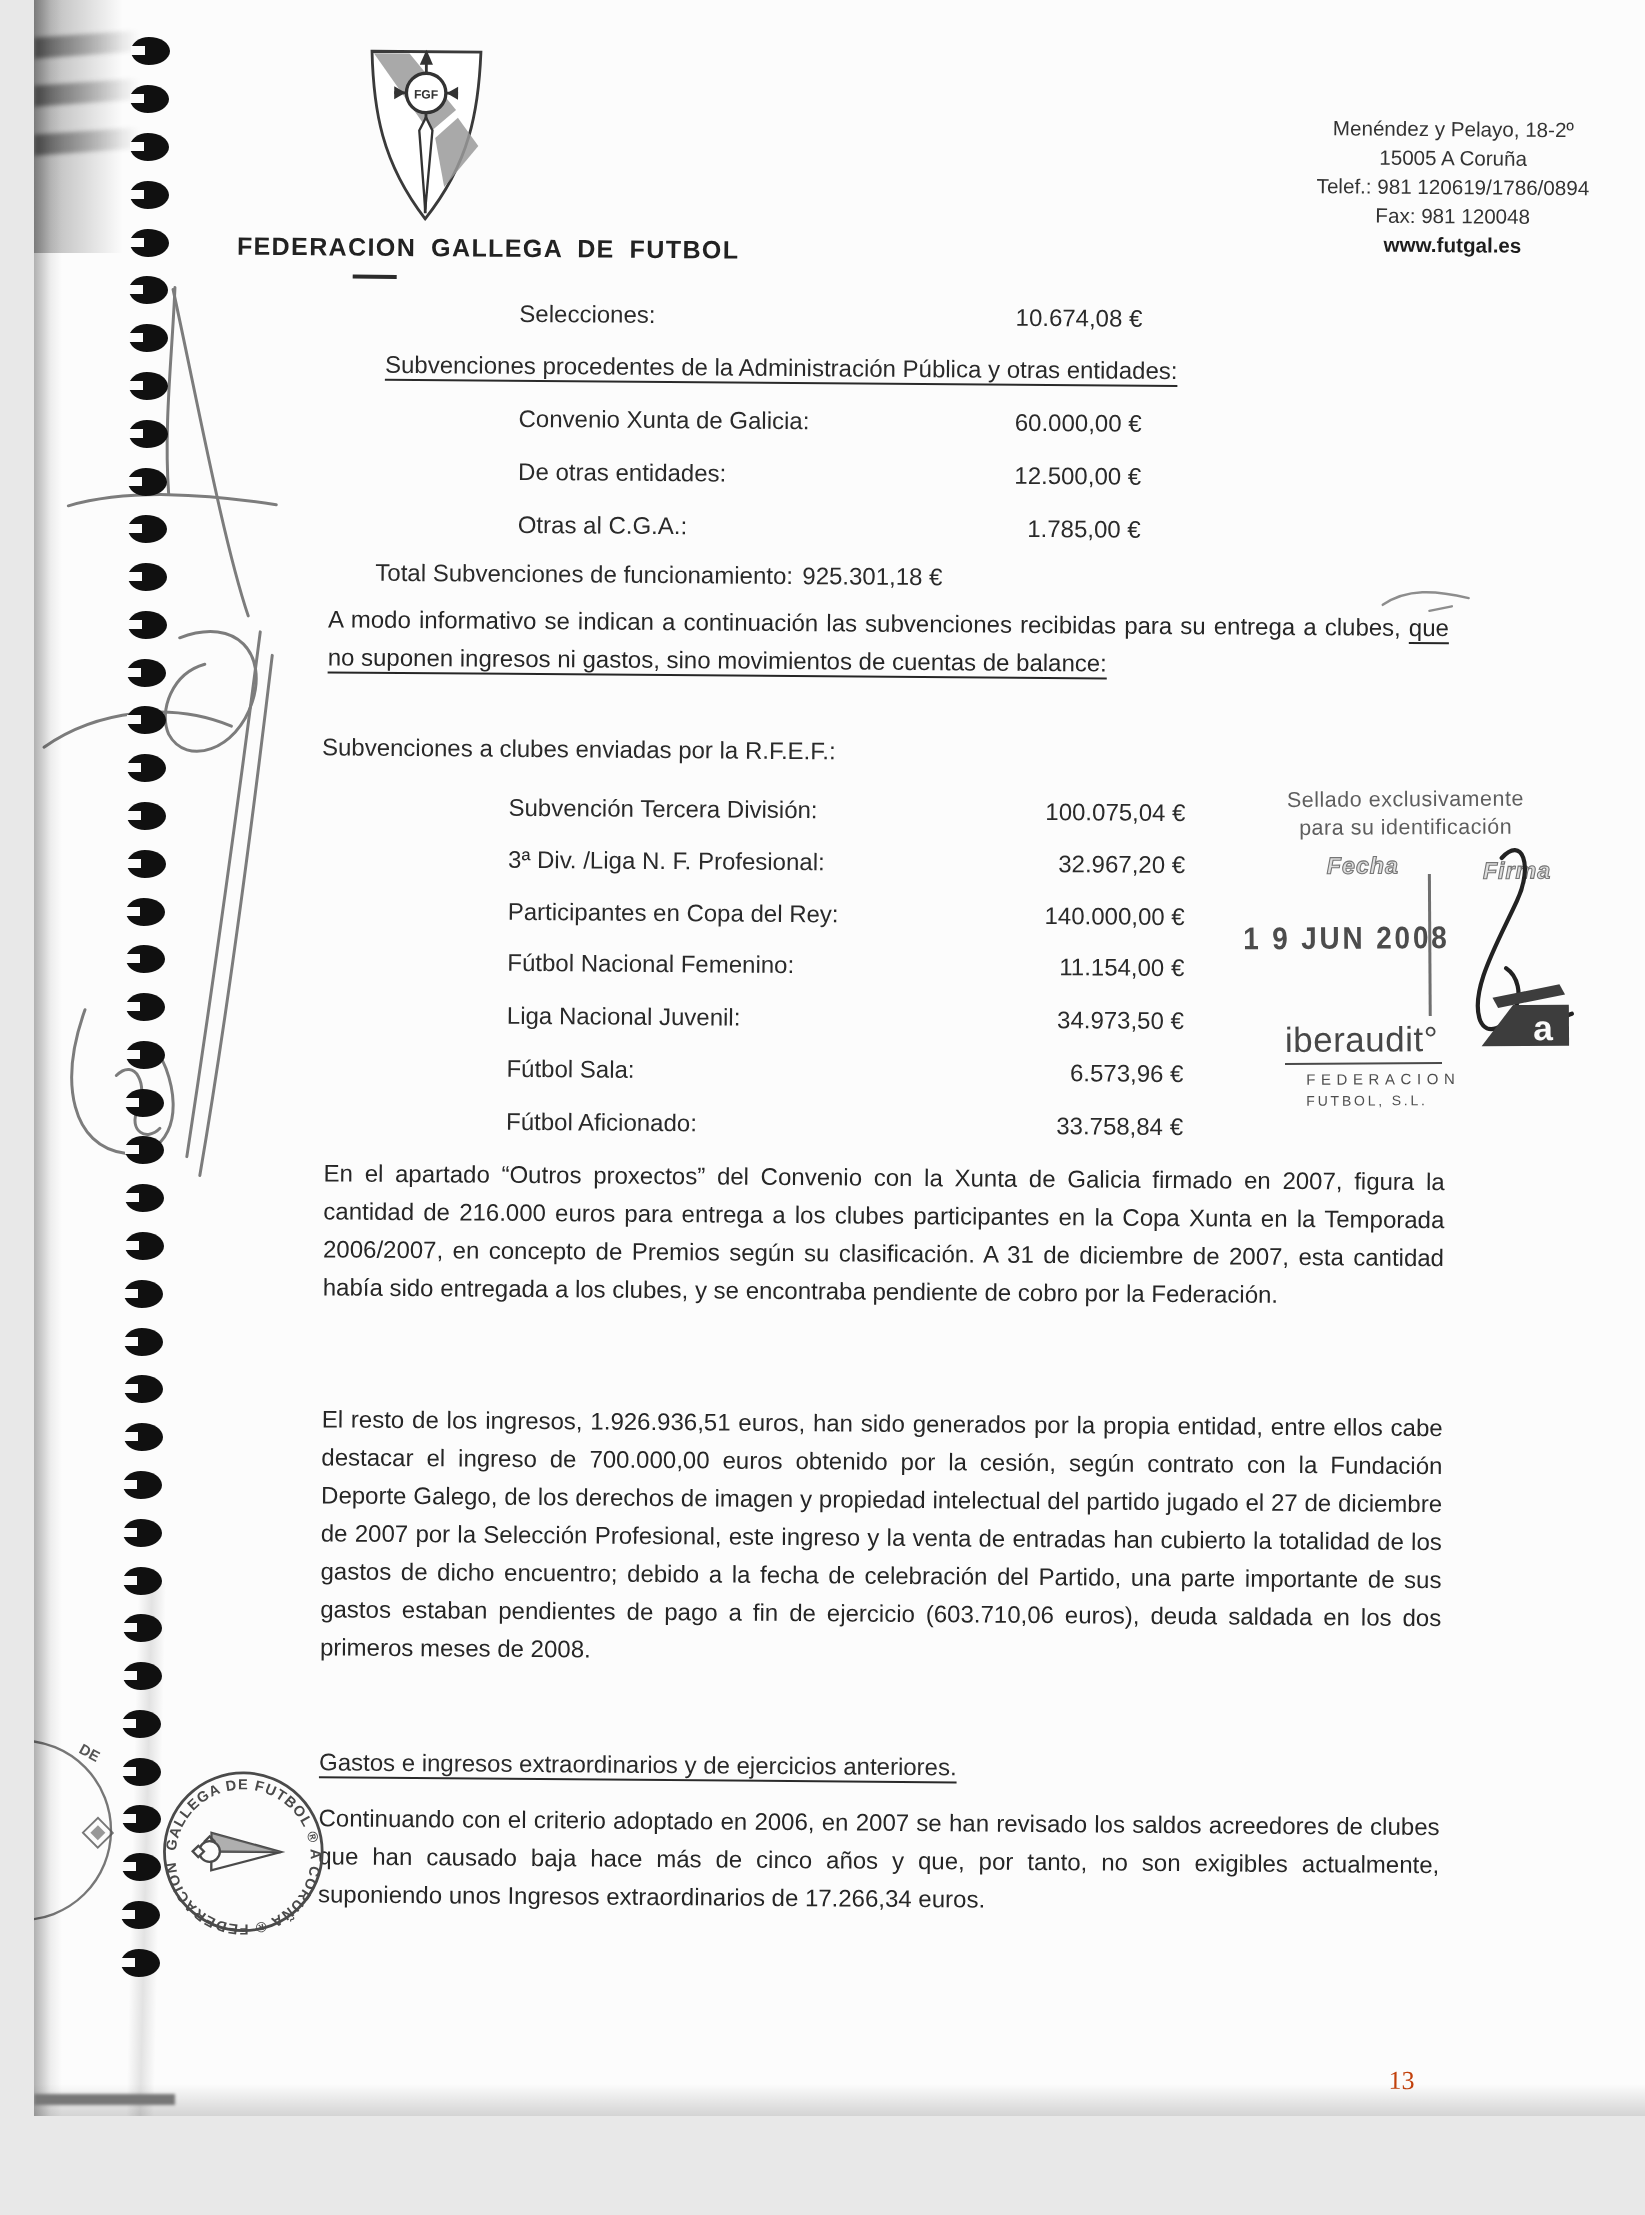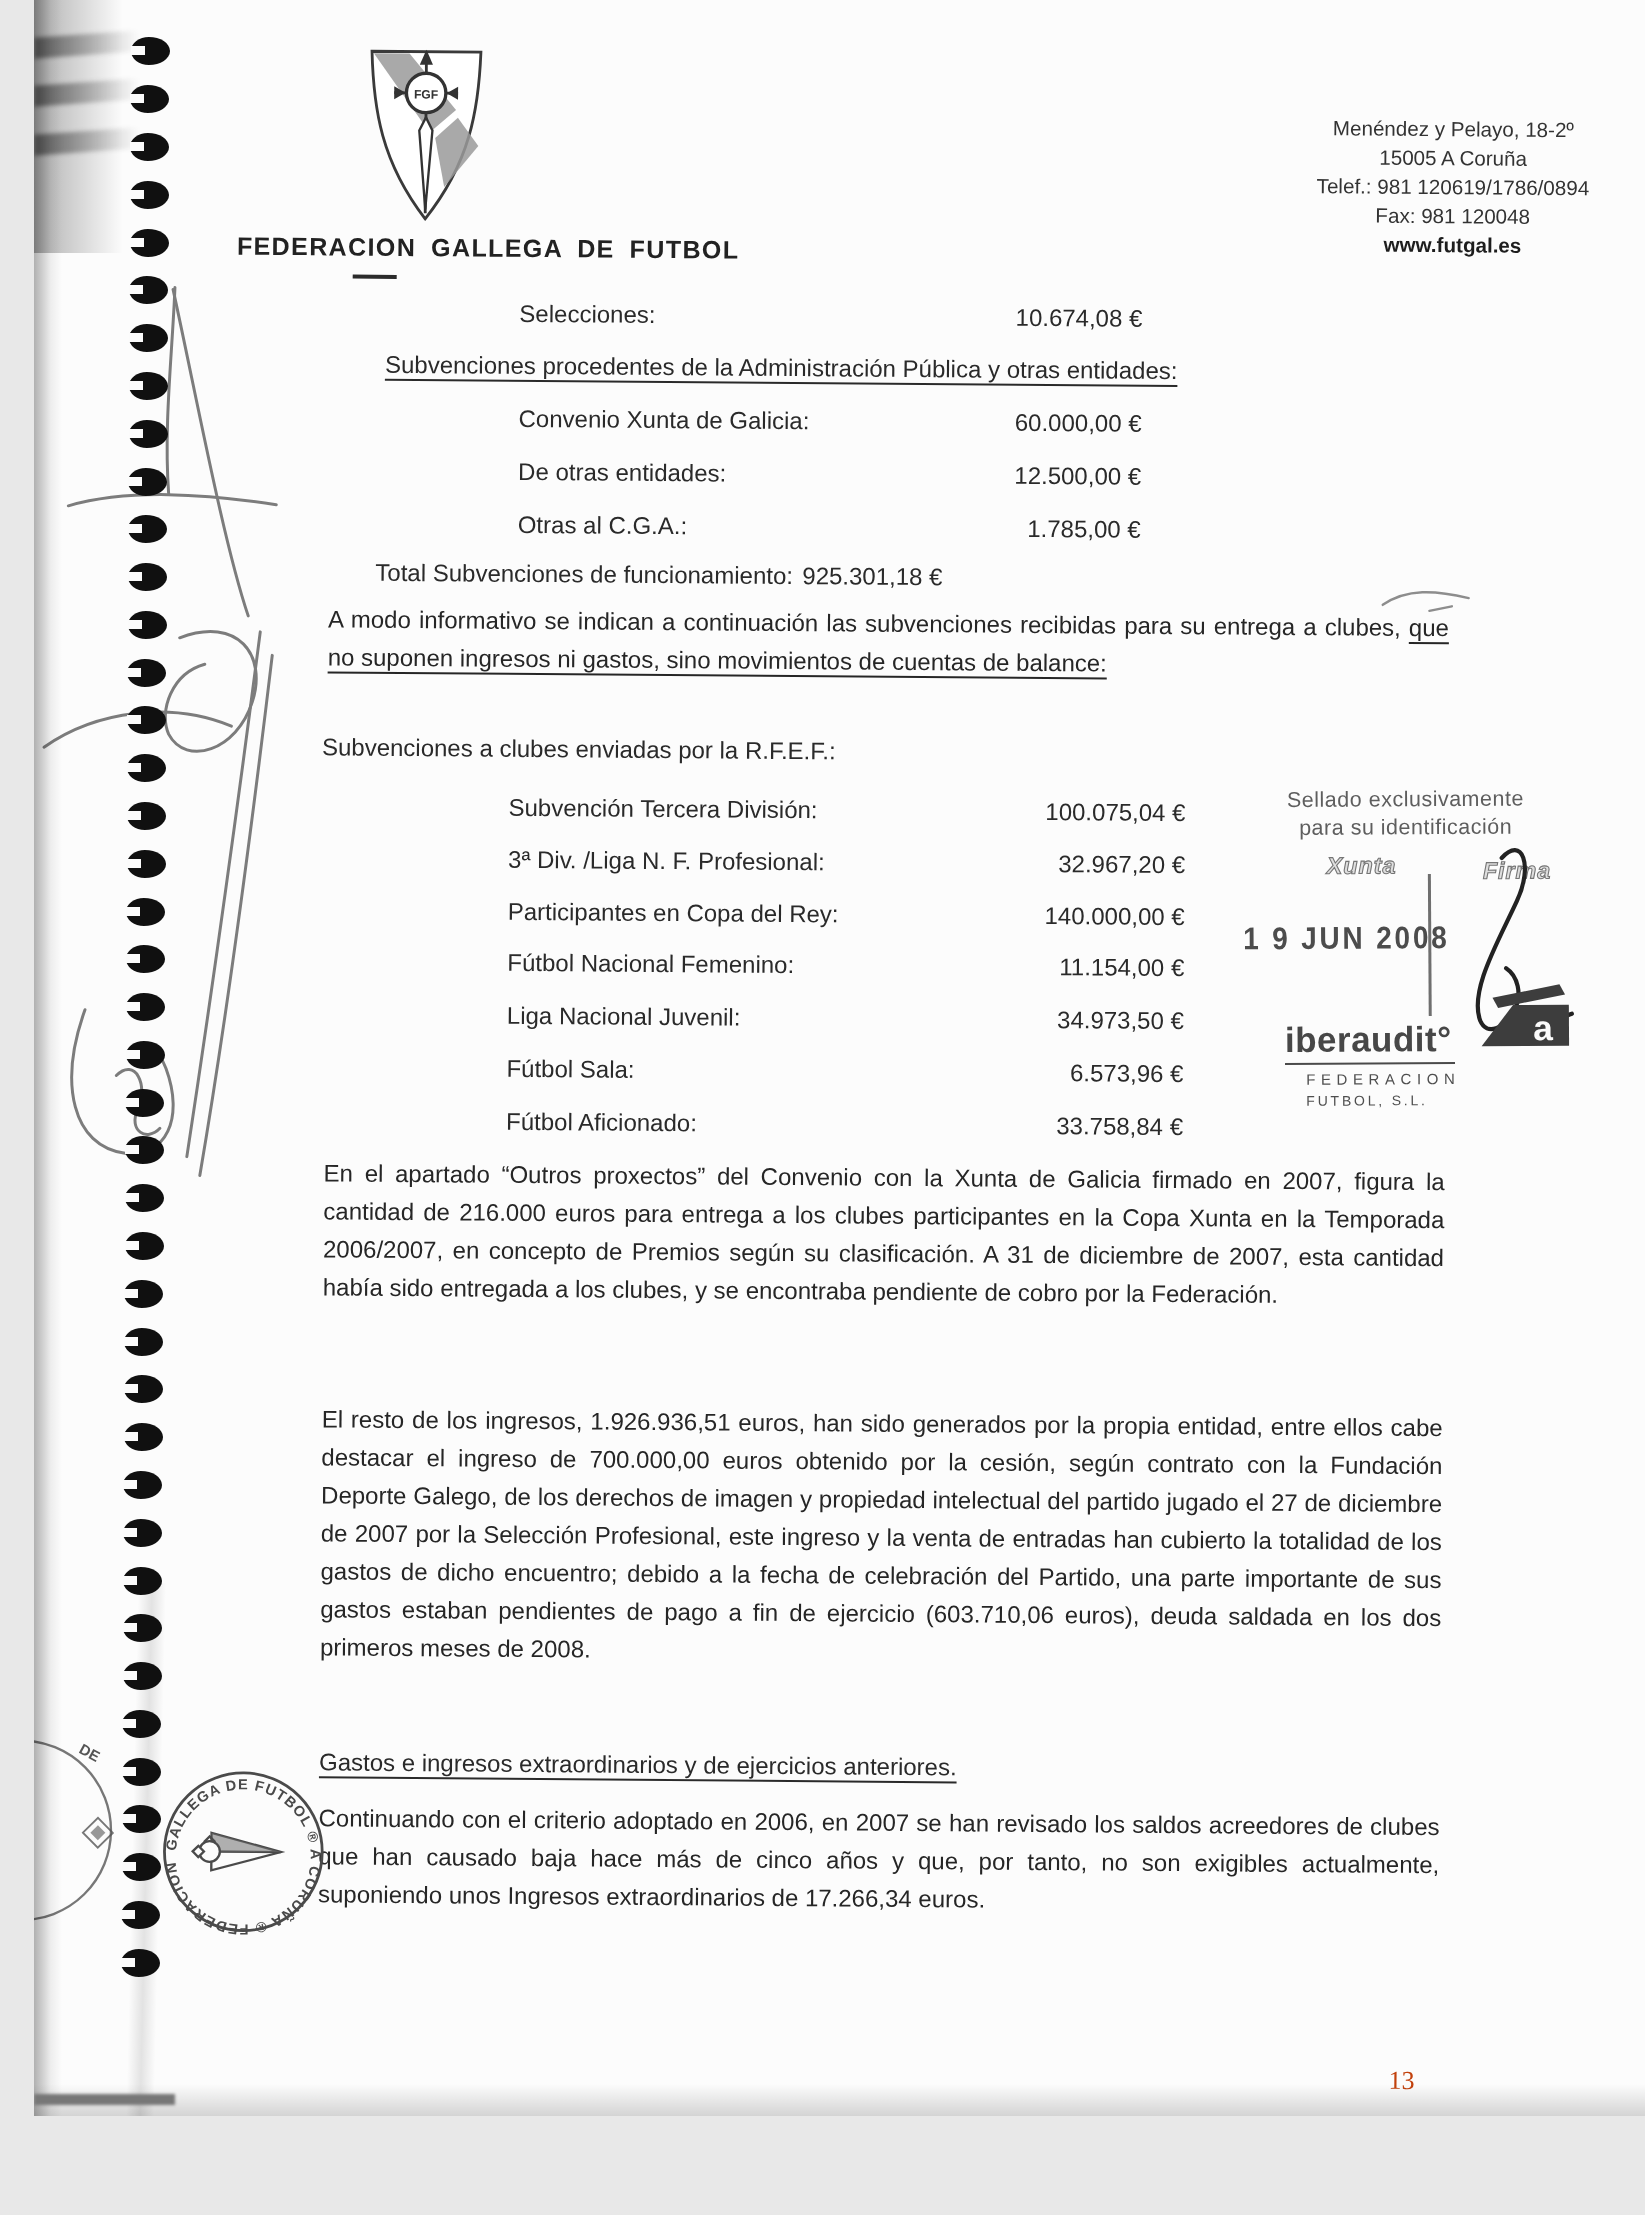--- a/index.html
+++ b/index.html
@@ -38,21 +38,21 @@
             color:#5c5c5c;transform:rotate(-0.8deg);}
   .stamp-title{position:absolute;left:0;top:0;width:356px;text-align:center;
                font-size:21.5px;line-height:28px;letter-spacing:0.5px;color:#5e5e5e;}
   .hollow{font-style:italic;font-weight:bold;font-size:23.4px;letter-spacing:0.9px;
           color:rgba(95,95,95,0.18);-webkit-text-stroke:1.1px #757575;}
   .fecha{position:absolute;left:99px;top:67px;}
   .firma{position:absolute;left:255px;top:73px;}
   .divline{position:absolute;left:200px;top:89px;width:2.8px;height:142px;background:#6f6f6f;}
   .datestamp{position:absolute;left:15px;top:137px;font-size:28px;font-weight:bold;
              letter-spacing:2.8px;color:#4c4c4c;transform:scaleY(1.12);}
-  .iberaudit{position:absolute;left:56px;top:234px;font-size:35px;font-weight:bold;
+  .iberaudit{position:absolute;left:56px;top:234px;font-size:35px;font-weight:normal;
              color:#474747;letter-spacing:0.5px;border-bottom:2.8px solid #4a4a4a;padding:0 3.7px 2.8px 0;}
   .auditores{position:absolute;left:77px;top:285px;font-size:15px;letter-spacing:5.6px;color:#4e4e4e;}
   .galicia{position:absolute;left:77px;top:307px;font-size:14px;letter-spacing:2.8px;color:#4e4e4e;}
 
   
   .loop{position:absolute;display:block;width:39px;height:28px;background:#101010;
         border-radius:46% 54% 54% 46% / 50%;z-index:6;}
   .loop::after{content:"";position:absolute;left:0;top:9.4px;width:14px;height:8.4px;background:#fbfbfb;}
 
   
@@ -160,21 +160,21 @@
     <div class="frow g2" style="top:1106px;">
       <span>Fútbol Aficionado:</span>
       <span class="val">33.758,84 €</span>
     </div>
 
     <div class="stampbox">
       <div class="stamp-title">
         <div>Sellado exclusivamente</div>
         <div>para su identificación</div>
       </div>
-      <div class="hollow fecha">Xunta</div>
+      <div class="hollow fecha">Fecha</div>
       <div class="hollow firma">Firma</div>
       <div class="divline"></div>
       <div class="datestamp">1 9 JUN 2008</div>
       <svg class="abs" style="left:184px;top:49px;" width="178" height="215" viewBox="0 0 190 230">
         <g fill="none" stroke="#222" stroke-width="4.5" stroke-linecap="round">
           <path d="M96,26 C118,2 130,34 112,72 C92,115 60,168 72,200 C79,217 98,208 108,190 C118,172 112,152 100,144"></path>
           <path d="M106,196 C122,211 148,201 170,193"></path>
         </g>
       </svg>
       <div class="iberaudit">iberaudit°</div>

